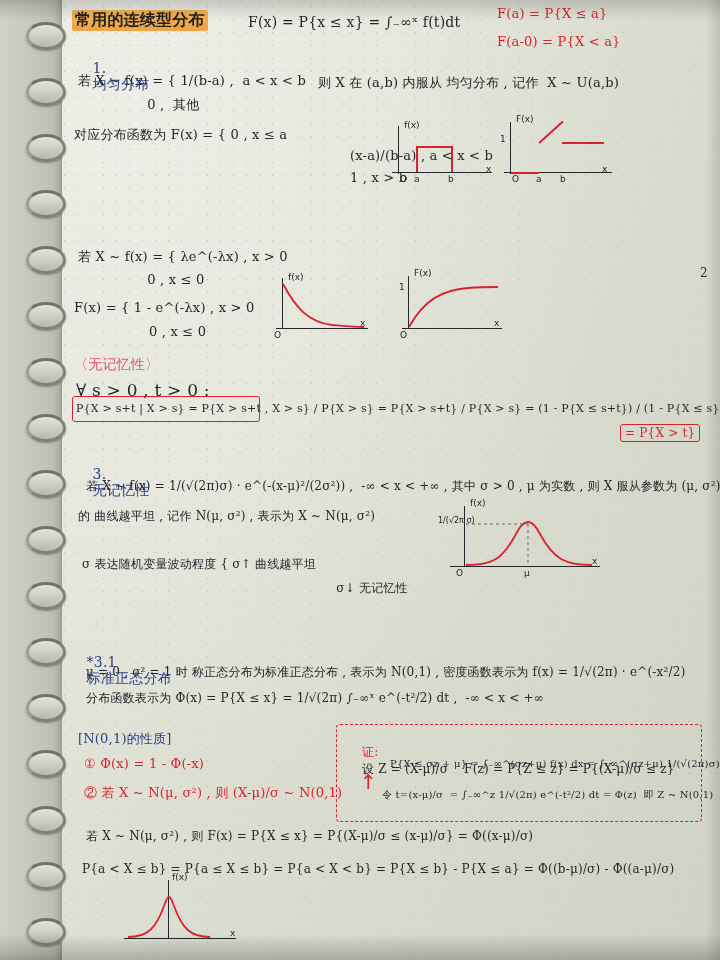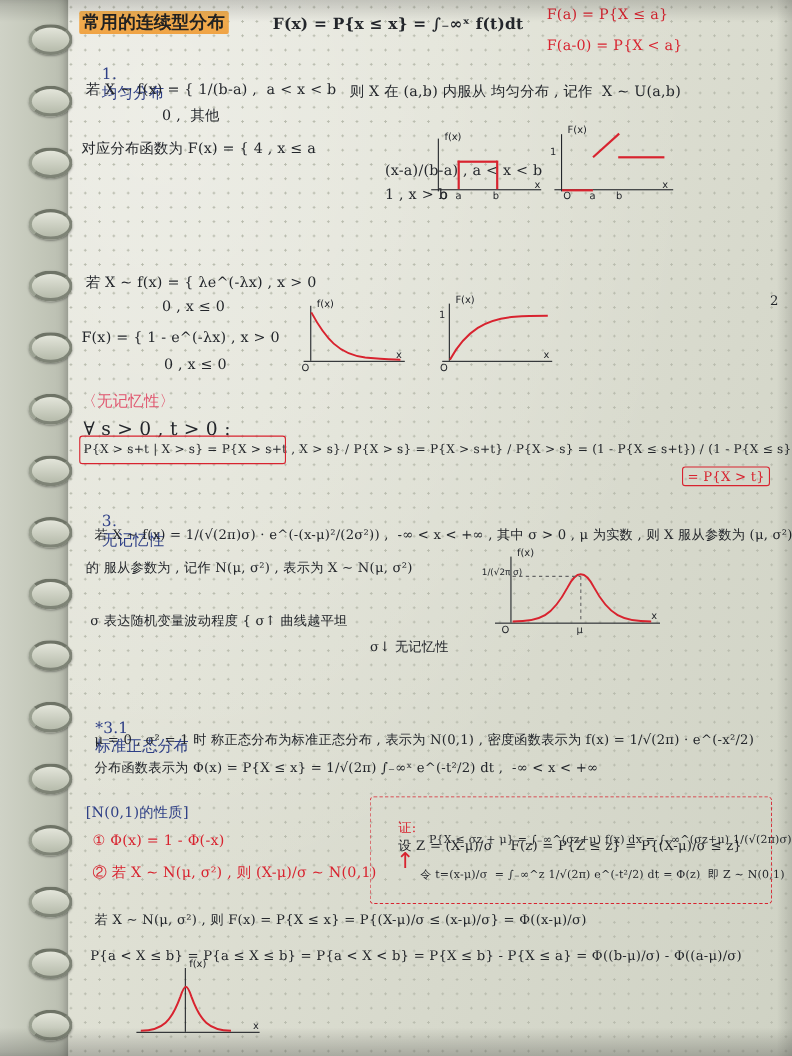--- a/index.html
+++ b/index.html
@@ -82,35 +82,35 @@
   <div class="ring" style="top:582px"></div>
   <div class="ring" style="top:638px"></div>
   <div class="ring" style="top:694px"></div>
   <div class="ring" style="top:750px"></div>
   <div class="ring" style="top:806px"></div>
   <div class="ring" style="top:862px"></div>
   <div class="ring" style="top:918px"></div>
 
   <div class="ln hand hl" style="left:72px;top:10px;font-size:16px;font-weight:bold;">常用的连续型分布</div>
 
-  <div class="ln hand black" style="left:248px;top:14px;font-size:14px;font-weight:bold;">F(x) = P{x ≤ x} = ∫₋∞ˣ f(t)dt</div>
+  <div class="ln hand black" style="left:248px;top:14px;font-size:14px;">F(x) = P{x ≤ x} = ∫₋∞ˣ f(t)dt</div>
 
   <div class="ln hand red" style="left:497px;top:6px;font-size:13px;">F(a) = P{X ≤ a}</div>
   <div class="ln hand red" style="left:497px;top:34px;font-size:13px;">F(a-0) = P{X &lt; a}</div>
 
   <div class="ln hand blue" style="left:74px;top:44px;font-size:14px;">
     <span>1.</span>
     <span>均匀分布</span>
   </div>
 
   <div class="ln hand black" style="left:78px;top:72px;font-size:13px;">若 X ~ f(x) = { 1/(b-a) ,  a &lt; x &lt; b</div>
   <div class="ln hand black" style="left:78px;top:96px;font-size:13px;">                0 ,  其他</div>
   <div class="ln hand black" style="left:318px;top:74px;font-size:13px;">则 X 在 (a,b) 内服从 均匀分布 , 记作  X ~ U(a,b)</div>
 
-  <div class="ln hand black" style="left:74px;top:126px;font-size:13px;">对应分布函数为 F(x) = { 4 , x ≤ a</div>
+  <div class="ln hand black" style="left:74px;top:126px;font-size:13px;">对应分布函数为 F(x) = { 0 , x ≤ a</div>
   <div class="ln hand black" style="left:246px;top:148px;font-size:13px;">                        (x-a)/(b-a) , a &lt; x &lt; b</div>
   <div class="ln hand black" style="left:246px;top:170px;font-size:13px;">                        1 , x &gt; b</div>
 
   <div class="plot" style="left:386px;top:124px;width:110px;height:56px;">
     <div class="ax" style="left:12px;top:2px;width:1.4px;height:48px;"></div>
     <div class="ax" style="left:6px;top:48px;width:100px;height:1.4px;"></div>
     <div class="axr" style="left:30px;top:22px;width:36px;height:1.6px;"></div>
     <div class="axr" style="left:30px;top:22px;width:1.6px;height:26px;"></div>
     <div class="axr" style="left:65px;top:22px;width:1.6px;height:26px;"></div>
     <div class="tick" style="left:14px;top:50px;">O</div>
@@ -169,21 +169,21 @@
   <div class="ln hand black" style="left:76px;top:402px;font-size:11px;">P{X &gt; s+t | X &gt; s} = P{X &gt; s+t , X &gt; s} / P{X &gt; s} = P{X &gt; s+t} / P{X &gt; s} = (1 - P{X ≤ s+t}) / (1 - P{X ≤ s}) = e^(-λ(s+t)) / e^(-λs) = e^(-λt) = 1 - F(t)</div>
   <div class="ln hand red box" style="left:620px;top:424px;font-size:12px;">= P{X &gt; t}</div>
   <div style="position:absolute;left:72px;top:396px;width:186px;height:24px;border:1.6px solid #d8232f;border-radius:3px;"></div>
 
   <div class="ln hand blue" style="left:74px;top:450px;font-size:14px;">
     <span>3.</span>
     <span>无记忆性</span>
   </div>
 
   <div class="ln hand black" style="left:86px;top:478px;font-size:12px;">若 X ~ f(x) = 1/(√(2π)σ) · e^(-(x-μ)²/(2σ²)) ,  -∞ &lt; x &lt; +∞ , 其中 σ &gt; 0 , μ 为实数 , 则 X 服从参数为 (μ, σ²)</div>
-  <div class="ln hand black" style="left:78px;top:508px;font-size:12px;">的 服从参数为 , 记作 N(μ, σ²) , 表示为 X ~ N(μ, σ²)</div>
+  <div class="ln hand black" style="left:78px;top:508px;font-size:12px;">的 曲线越平坦 , 记作 N(μ, σ²) , 表示为 X ~ N(μ, σ²)</div>
   <div class="ln hand black" style="left:82px;top:556px;font-size:12px;">σ 表达随机变量波动程度 { σ↑ 曲线越平坦</div>
   <div class="ln hand black" style="left:236px;top:580px;font-size:12px;">                         σ↓ 无记忆性</div>
 
   <div class="plot" style="left:440px;top:506px;width:170px;height:70px;">
     <div class="ax" style="left:24px;top:0px;width:1.4px;height:60px;"></div>
     <div class="ax" style="left:10px;top:60px;width:150px;height:1.4px;"></div>
     <svg width="170" height="70" style="position:absolute;left:0;top:0;">
       <path d="M26,59 C52,59 62,54 76,28 C84,12 92,12 100,28 C114,54 126,59 152,59" fill="none" stroke="#d8232f" stroke-width="1.8"></path>
       <path d="M88,18 L88,59" stroke="#666" stroke-width="1" stroke-dasharray="3,3"></path>
       <path d="M26,18 L88,18" stroke="#666" stroke-width="1" stroke-dasharray="3,3"></path>

